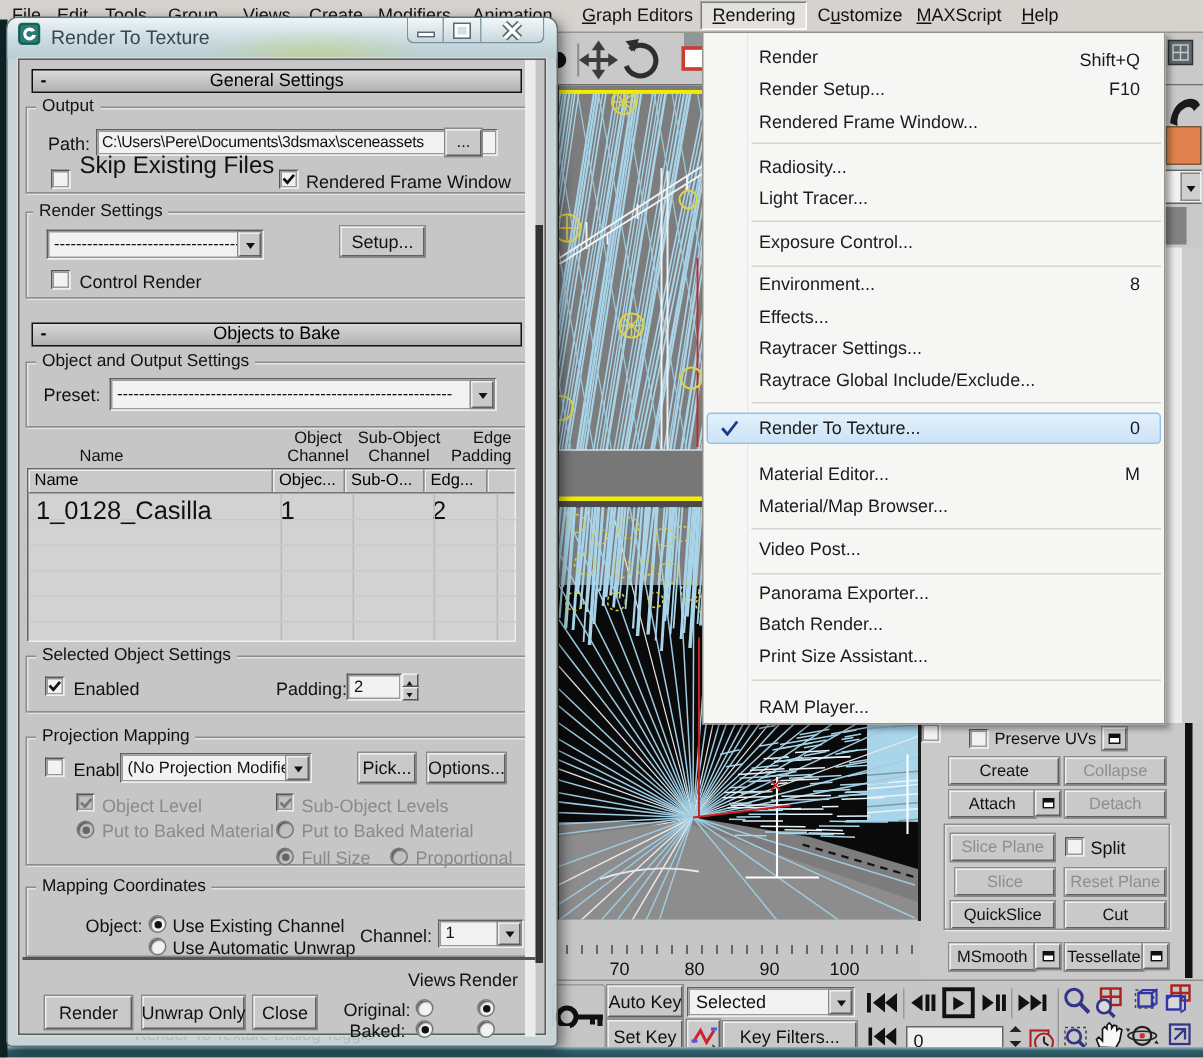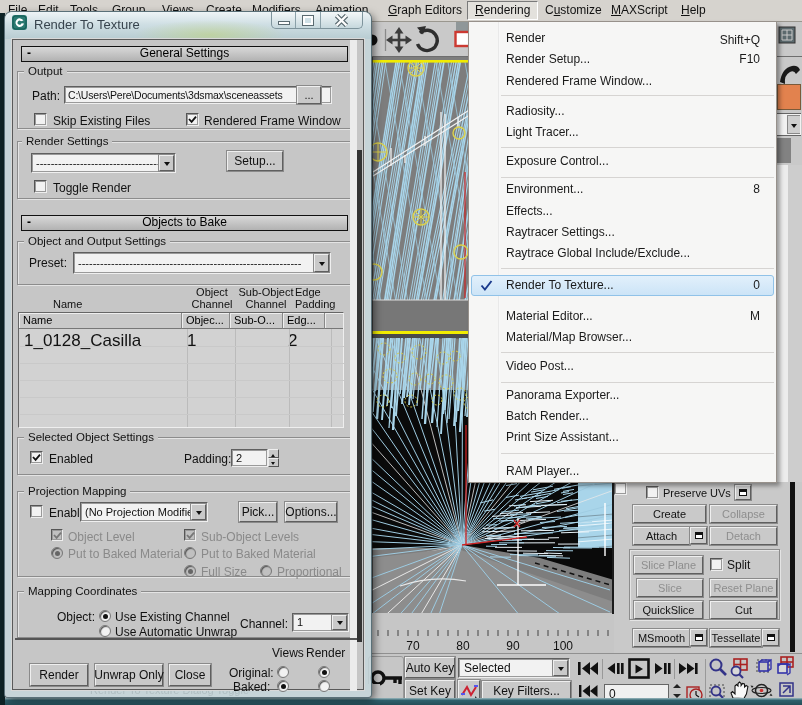--- a/index.html
+++ b/index.html
@@ -799,48 +799,48 @@
 </div>
 <div class="client">
 <div class="rollhdr" style="left:8px;top:6px;width:327px"><span class="minus">-</span>General Settings</div>
 <div class="grp" style="left:4px;top:31px;width:335px;height:58px">
         <span class="gt" style="left:6px">Output</span>
       </div>
 <span class="lbl" style="left:19px;top:49px;font-size:12px">Path:</span>
 <div class="sunk" style="left:51px;top:46px;width:268px;height:18px;font-size:10.5px;line-height:16px;padding-left:3px;white-space:nowrap;overflow:hidden;letter-spacing:-0.2px">C:\Users\Pere\Documents\3dsmax\sceneassets</div>
 <div class="cbtn" style="left:284px;top:46px;width:24px;height:18px;font-size:11px">...</div>
 <div class="cb" style="left:21px;top:73px;width:13px;height:13px;background:#f2f2f2"></div>
-<span class="lbl" style="left:40px;top:74px;font-size:12px">Skip Existing Files</span>
+<span class="lbl" style="left:40px;top:62px;font-size:16px">Skip Existing Files</span>
 <div class="cb" style="left:173px;top:73px;width:13px;height:13px;background:#f2f2f2">
         <svg width="11" height="11" viewBox="0 0 11 11" style="position:absolute;left:0px;top:0px">
           <path d="M2,5 l2.6,2.8 L9,2.6" stroke="#111" stroke-width="1.8" fill="none"></path>
         </svg>
       </div>
 <span class="lbl" style="left:191px;top:74px;font-size:12px">Rendered Frame Window</span>
 <div class="grp" style="left:4px;top:101px;width:335px;height:58px">
         <span class="gt" style="left:4px">Render Settings</span>
       </div>
 <div class="sunk" style="left:18px;top:113px;width:145px;height:20px;font-size:11px;line-height:18px;padding-left:4px;white-space:nowrap;overflow:hidden">--------------------------------------<div class="cbtn" style="right:1px;top:1px;left:auto;width:15px;height:16px">
           <span class="dnarrow"></span>
         </div></div>
 <div class="cbtn" style="left:214px;top:111px;width:56px;height:20px;font-size:12px">Setup...</div>
 <div class="cb" style="left:21px;top:140px;width:13px;height:13px;background:#f2f2f2"></div>
-<span class="lbl" style="left:40px;top:141px;font-size:12px">Toggle Render</span>
+<span class="lbl" style="left:40px;top:141px;font-size:12px">Control Render</span>
 <div class="rollhdr" style="left:8px;top:175px;width:327px"><span class="minus">-</span>Objects to Bake</div>
 <div class="grp" style="left:4px;top:201px;width:335px;height:44px">
         <span class="gt" style="left:6px">Object and Output Settings</span>
       </div>
 <span class="lbl" style="left:16px;top:216px;font-size:12px">Preset:</span>
 <div class="sunk" style="left:60px;top:212px;width:258px;height:22px;font-size:11px;line-height:20px;padding-left:4px;white-space:nowrap;overflow:hidden">-------------------------------------------------------------<div class="cbtn" style="right:1px;top:1px;left:auto;width:15px;height:18px">
           <span class="dnarrow"></span>
         </div></div>
 <span class="lbl" style="left:40px;top:258px;width:50px;font-size:11px">Name</span>
 <div class="lbl" style="left:173px;top:246px;width:52px;text-align:center">Object<br>Channel</div>
 <div class="lbl" style="left:222px;top:246px;width:62px;text-align:center">Sub-Object<br>Channel</div>
-<div class="lbl" style="left:282px;top:246px;width:46px;text-align:left">Edge<br>Padding</div>
+<div class="lbl" style="left:282px;top:246px;width:46px;text-align:right">Edge<br>Padding</div>
 <div class="list" style="left:5px;top:272px;width:326px;height:116px">
 <div class="lvh">
           <div class="lvc" style="width:163px">Name</div>
           <div class="lvc" style="width:48px">Objec...</div>
           <div class="lvc" style="width:53px">Sub-O...</div>
           <div class="lvc" style="width:42px">Edg...</div>
           <div class="lvc" style="width:18px;border-right:none"></div>
         </div>
 <div class="lvrow">
           <div style="position:absolute;left:5px">1_0128_Casilla</div>

